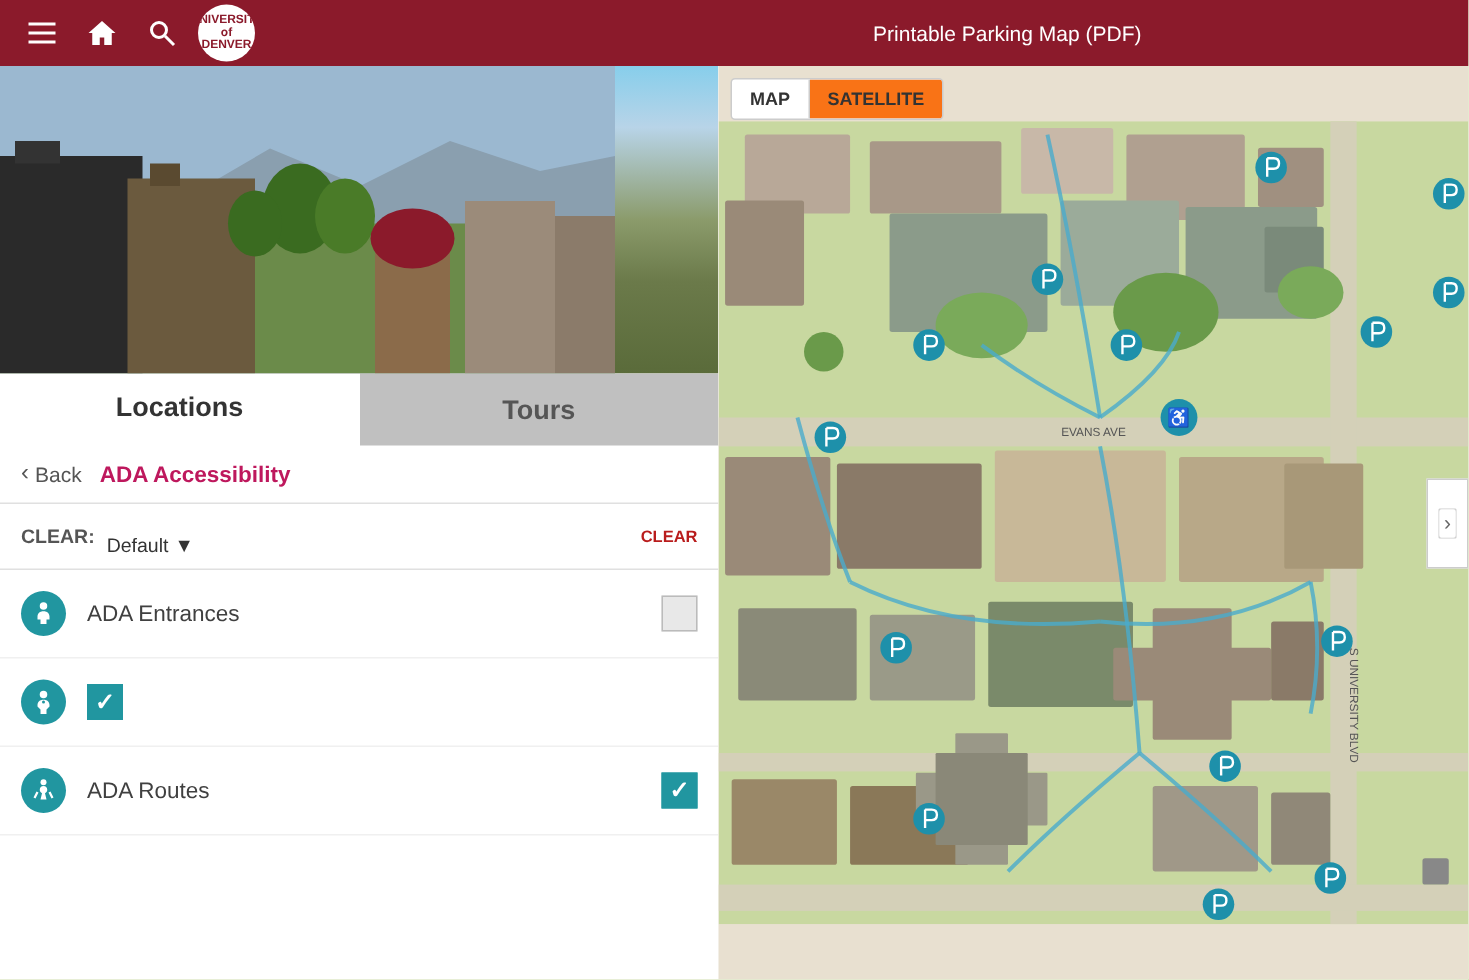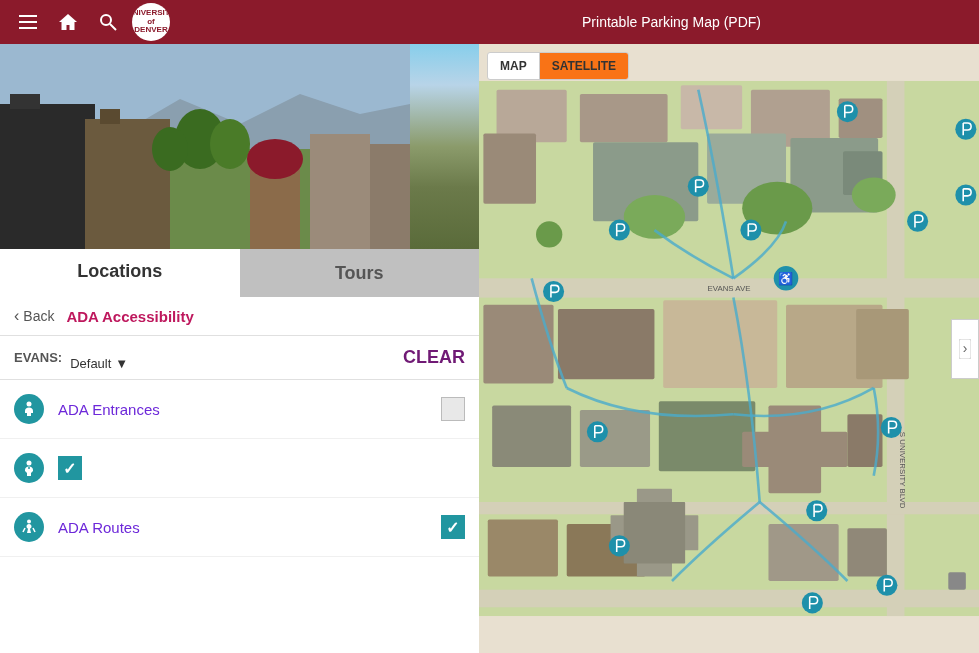--- a/index.html
+++ b/index.html
@@ -166,22 +166,22 @@
       display: flex;
       align-items: center;
       gap: 4px;
       color: #333;
       margin-top: 12px;
     }
     .clear-btn {
       margin-left: auto;
       background: none;
       border: none;
-      font-size: 18px;
-      color: #701a75;
+      font-size: 11px;
+      color: #b91c1c;
       cursor: pointer;
       font-weight: bold;
     }
 
     
     .filter-list {
       flex: 1;
       overflow-y: auto;
     }
     .filter-item {
@@ -200,21 +200,21 @@
       align-items: center;
       justify-content: center;
       margin-right: 14px;
       flex-shrink: 0;
       color: white;
       font-size: 14px;
     }
     .filter-label {
       flex: 1;
       font-size: 15px;
-      color: #6d28d9;
+      color: #404040;
     }
     .filter-checkbox {
       width: 24px;
       height: 24px;
       border: 1px solid #ccc;
       display: flex;
       align-items: center;
       justify-content: center;
       flex-shrink: 0;
     }
@@ -382,21 +382,21 @@
 
     <div class="back-title-bar">
       <button class="back-btn">
         <span class="back-arrow">‹</span>
         <span>Back</span>
       </button>
       <span class="section-title">ADA Accessibility</span>
     </div>
 
     <div class="sort-bar">
-      <span class="sort-label">EVANS:</span>
+      <span class="sort-label">CLEAR:</span>
       <button class="sort-select">
         <span>Default</span>
         <span>▼</span>
       </button>
       <button class="clear-btn">CLEAR</button>
     </div>
 
     <div class="filter-list">
 
       <div class="filter-item">

